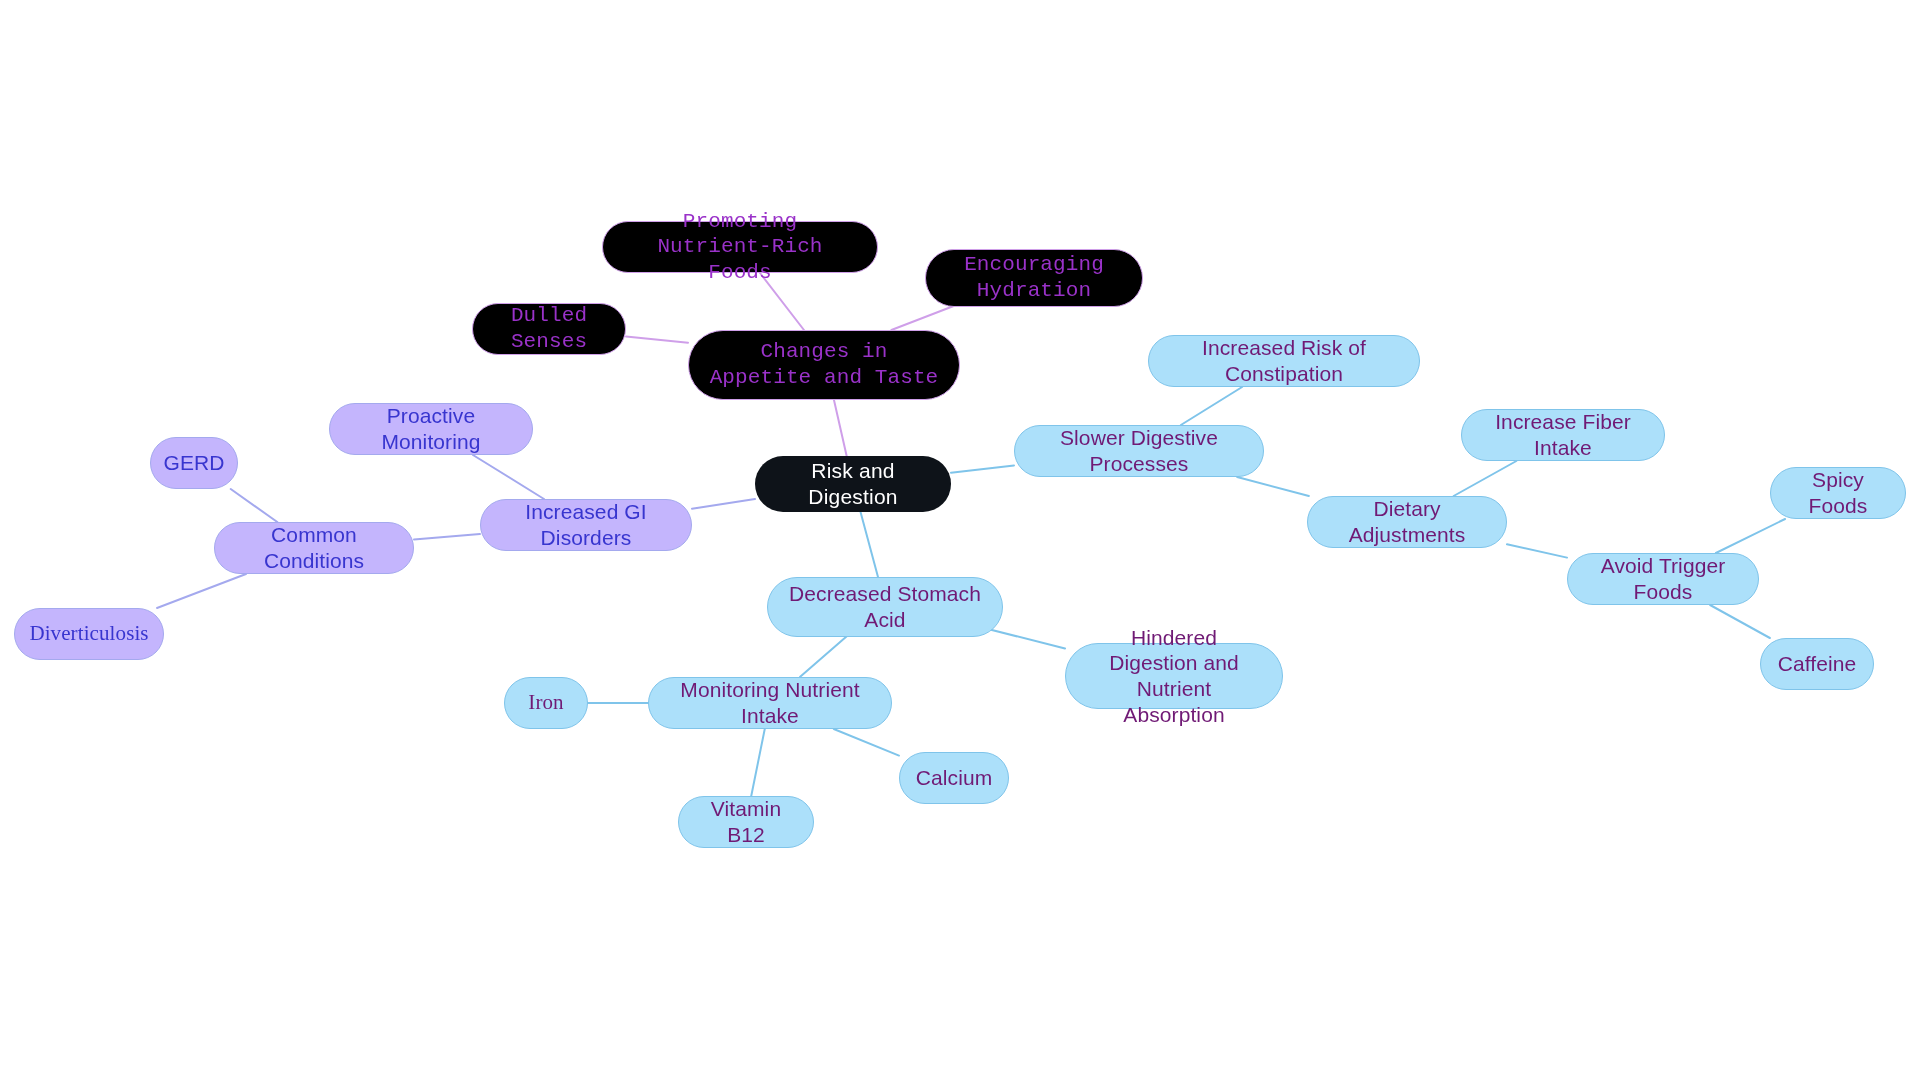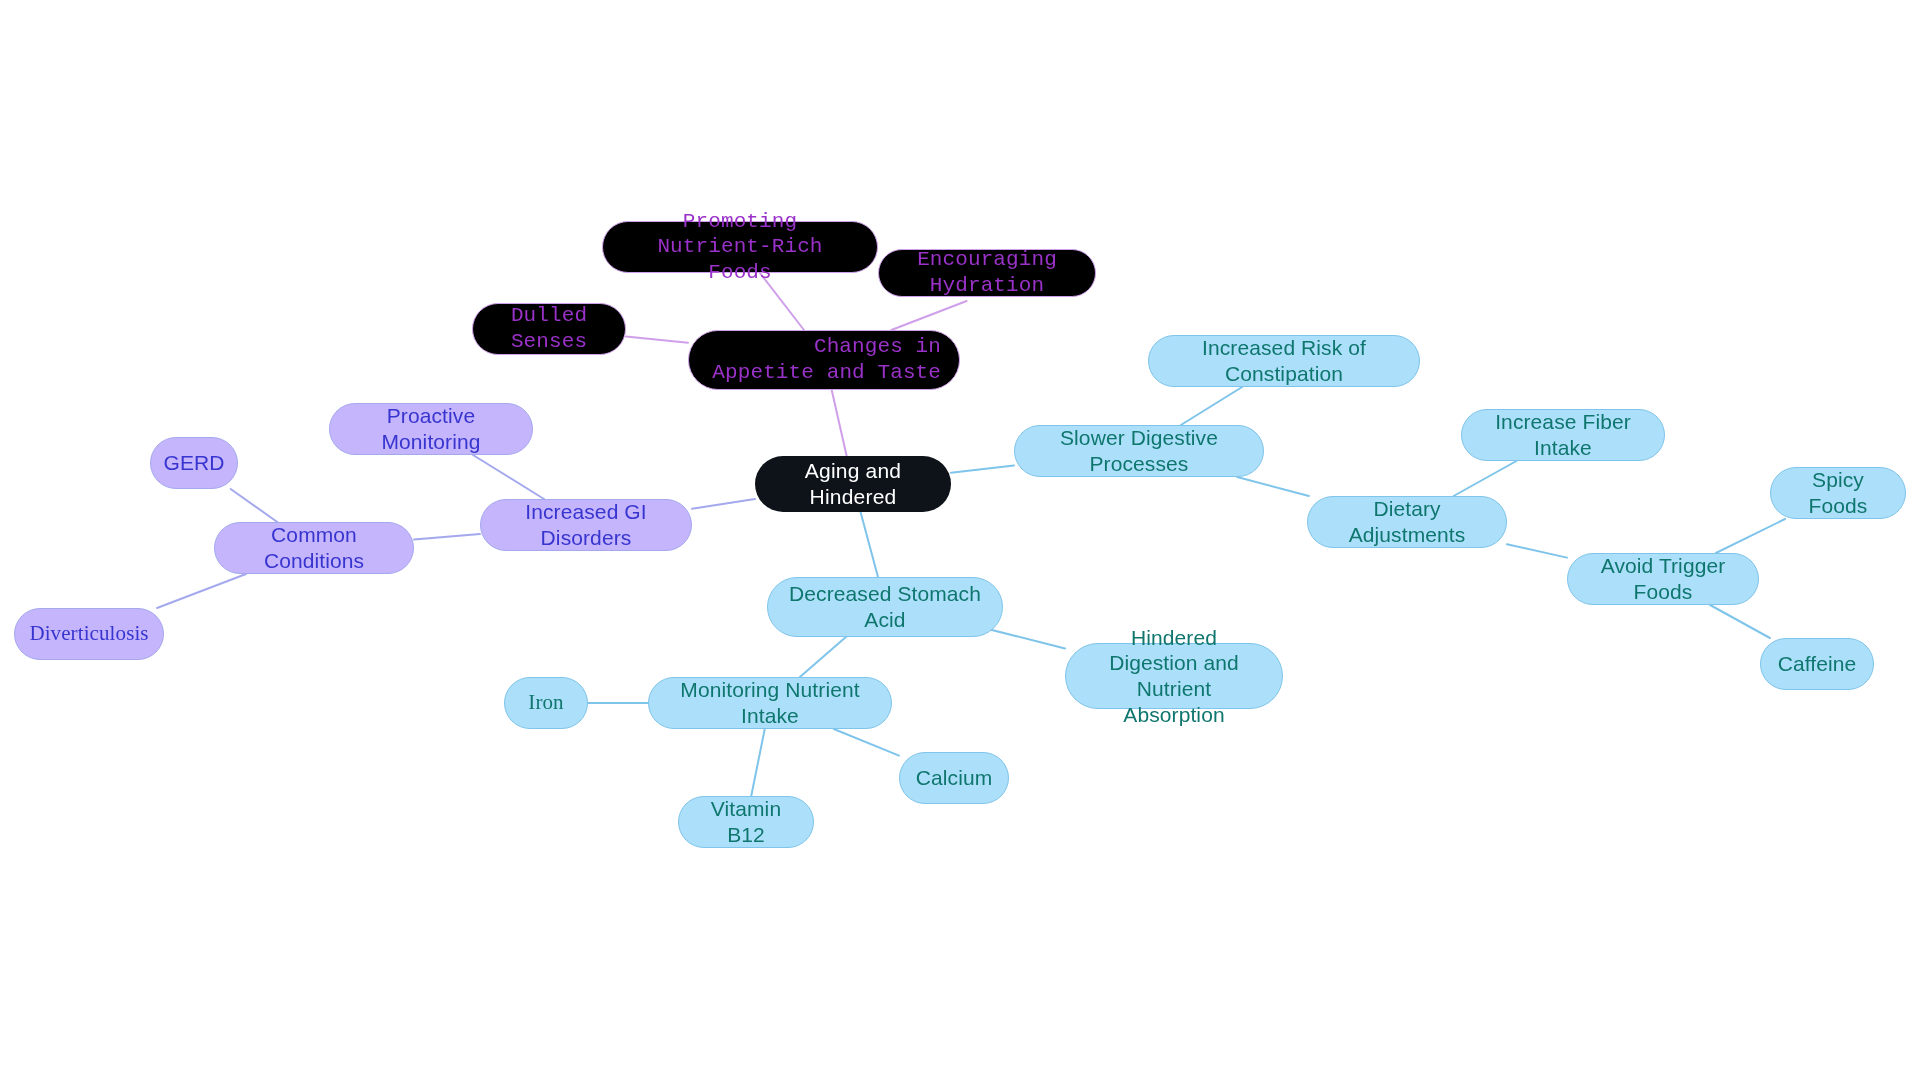--- a/index.html
+++ b/index.html
@@ -53,21 +53,21 @@
   }
   .mm-node.branch {
     font-size: 21px;
   }
   .mm-node.leaf {
     font-size: 21px;
   }
   .tone-blue {
     background: #ace0fa;
     border-color: #7fc4ea;
-    color: #0f766e;
+    color: #701a75;
   }
   .tone-violet {
     background: #c4b5fd;
     border-color: #a4a9ee;
     color: #3835cf;
   }
   .tone-purple {
     background: #000000;
     border-color: #cf9fe9;
     color: #9a32c9;
@@ -96,38 +96,38 @@
       <line x1="688.00" y1="342.65" x2="626.00" y2="336.56" stroke="#cf9fe9" stroke-width="2" stroke-linecap="round"></line>
       <line x1="803.96" y1="330.00" x2="760.04" y2="273.00" stroke="#cf9fe9" stroke-width="2" stroke-linecap="round"></line>
       <line x1="891.41" y1="330.00" x2="966.59" y2="301.00" stroke="#cf9fe9" stroke-width="2" stroke-linecap="round"></line>
       <line x1="755.00" y1="499.05" x2="692.00" y2="508.72" stroke="#a4a9ee" stroke-width="2" stroke-linecap="round"></line>
       <line x1="544.02" y1="499.00" x2="472.98" y2="455.00" stroke="#a4a9ee" stroke-width="2" stroke-linecap="round"></line>
       <line x1="480.00" y1="533.96" x2="414.00" y2="539.54" stroke="#a4a9ee" stroke-width="2" stroke-linecap="round"></line>
       <line x1="277.29" y1="522.00" x2="230.71" y2="489.00" stroke="#a4a9ee" stroke-width="2" stroke-linecap="round"></line>
       <line x1="245.98" y1="574.00" x2="157.02" y2="608.00" stroke="#a4a9ee" stroke-width="2" stroke-linecap="round"></line>
     </svg>
   <div id="node-layer">
-      <div class="mm-node root" style="left: 755px; top: 456px; width: 196px; height: 56px;">Aging and Hindered</div>
+      <div class="mm-node root" style="left: 755px; top: 456px; width: 196px; height: 56px;">Risk and Digestion</div>
       <div class="mm-node branch tone-blue" style="left: 1014px; top: 425px; width: 250px; height: 52px;">Slower Digestive Processes</div>
       <div class="mm-node leaf tone-blue" style="left: 1148px; top: 335px; width: 272px; height: 52px;">Increased Risk of Constipation</div>
       <div class="mm-node leaf tone-blue" style="left: 1307px; top: 496px; width: 200px; height: 52px;">Dietary Adjustments</div>
       <div class="mm-node leaf tone-blue" style="left: 1461px; top: 409px; width: 204px; height: 52px;">Increase Fiber Intake</div>
       <div class="mm-node leaf tone-blue" style="left: 1567px; top: 553px; width: 192px; height: 52px;">Avoid Trigger Foods</div>
       <div class="mm-node leaf tone-blue" style="left: 1770px; top: 467px; width: 136px; height: 52px;">Spicy Foods</div>
       <div class="mm-node leaf tone-blue" style="left: 1760px; top: 638px; width: 114px; height: 52px;">Caffeine</div>
       <div class="mm-node branch tone-blue" style="left: 767px; top: 577px; width: 236px; height: 60px;">Decreased Stomach Acid</div>
       <div class="mm-node leaf tone-blue" style="left: 1065px; top: 643px; width: 218px; height: 66px;">Hindered Digestion and
 Nutrient Absorption</div>
       <div class="mm-node leaf tone-blue" style="left: 648px; top: 677px; width: 244px; height: 52px;">Monitoring Nutrient Intake</div>
       <div class="mm-node leaf tone-blue" style="left: 504px; top: 677px; width: 84px; height: 52px; font-family: Liberation Serif, serif;">Iron</div>
       <div class="mm-node leaf tone-blue" style="left: 899px; top: 752px; width: 110px; height: 52px;">Calcium</div>
       <div class="mm-node leaf tone-blue" style="left: 678px; top: 796px; width: 136px; height: 52px;">Vitamin B12</div>
-      <div class="mm-node branch tone-purple" style="left: 688px; top: 330px; width: 272px; height: 60px; text-align: right;">Changes in Appetite and Taste</div>
+      <div class="mm-node branch tone-purple" style="left: 688px; top: 330px; width: 272px; height: 70px;">Changes in Appetite and Taste</div>
       <div class="mm-node leaf tone-purple" style="left: 472px; top: 303px; width: 154px; height: 52px;">Dulled Senses</div>
       <div class="mm-node leaf tone-purple" style="left: 602px; top: 221px; width: 276px; height: 52px;">Promoting Nutrient-Rich Foods</div>
-      <div class="mm-node leaf tone-purple" style="left: 878px; top: 249px; width: 218px; height: 48px;">Encouraging Hydration</div>
+      <div class="mm-node leaf tone-purple" style="left: 925px; top: 249px; width: 218px; height: 58px;">Encouraging Hydration</div>
       <div class="mm-node branch tone-violet" style="left: 480px; top: 499px; width: 212px; height: 52px;">Increased GI Disorders</div>
       <div class="mm-node leaf tone-violet" style="left: 329px; top: 403px; width: 204px; height: 52px;">Proactive Monitoring</div>
       <div class="mm-node leaf tone-violet" style="left: 214px; top: 522px; width: 200px; height: 52px;">Common Conditions</div>
       <div class="mm-node leaf tone-violet" style="left: 150px; top: 437px; width: 88px; height: 52px;">GERD</div>
       <div class="mm-node leaf tone-violet" style="left: 14px; top: 608px; width: 150px; height: 52px; font-family: Liberation Serif, serif;">Diverticulosis</div>
     </div>
 </div>
 
 </body></html>

